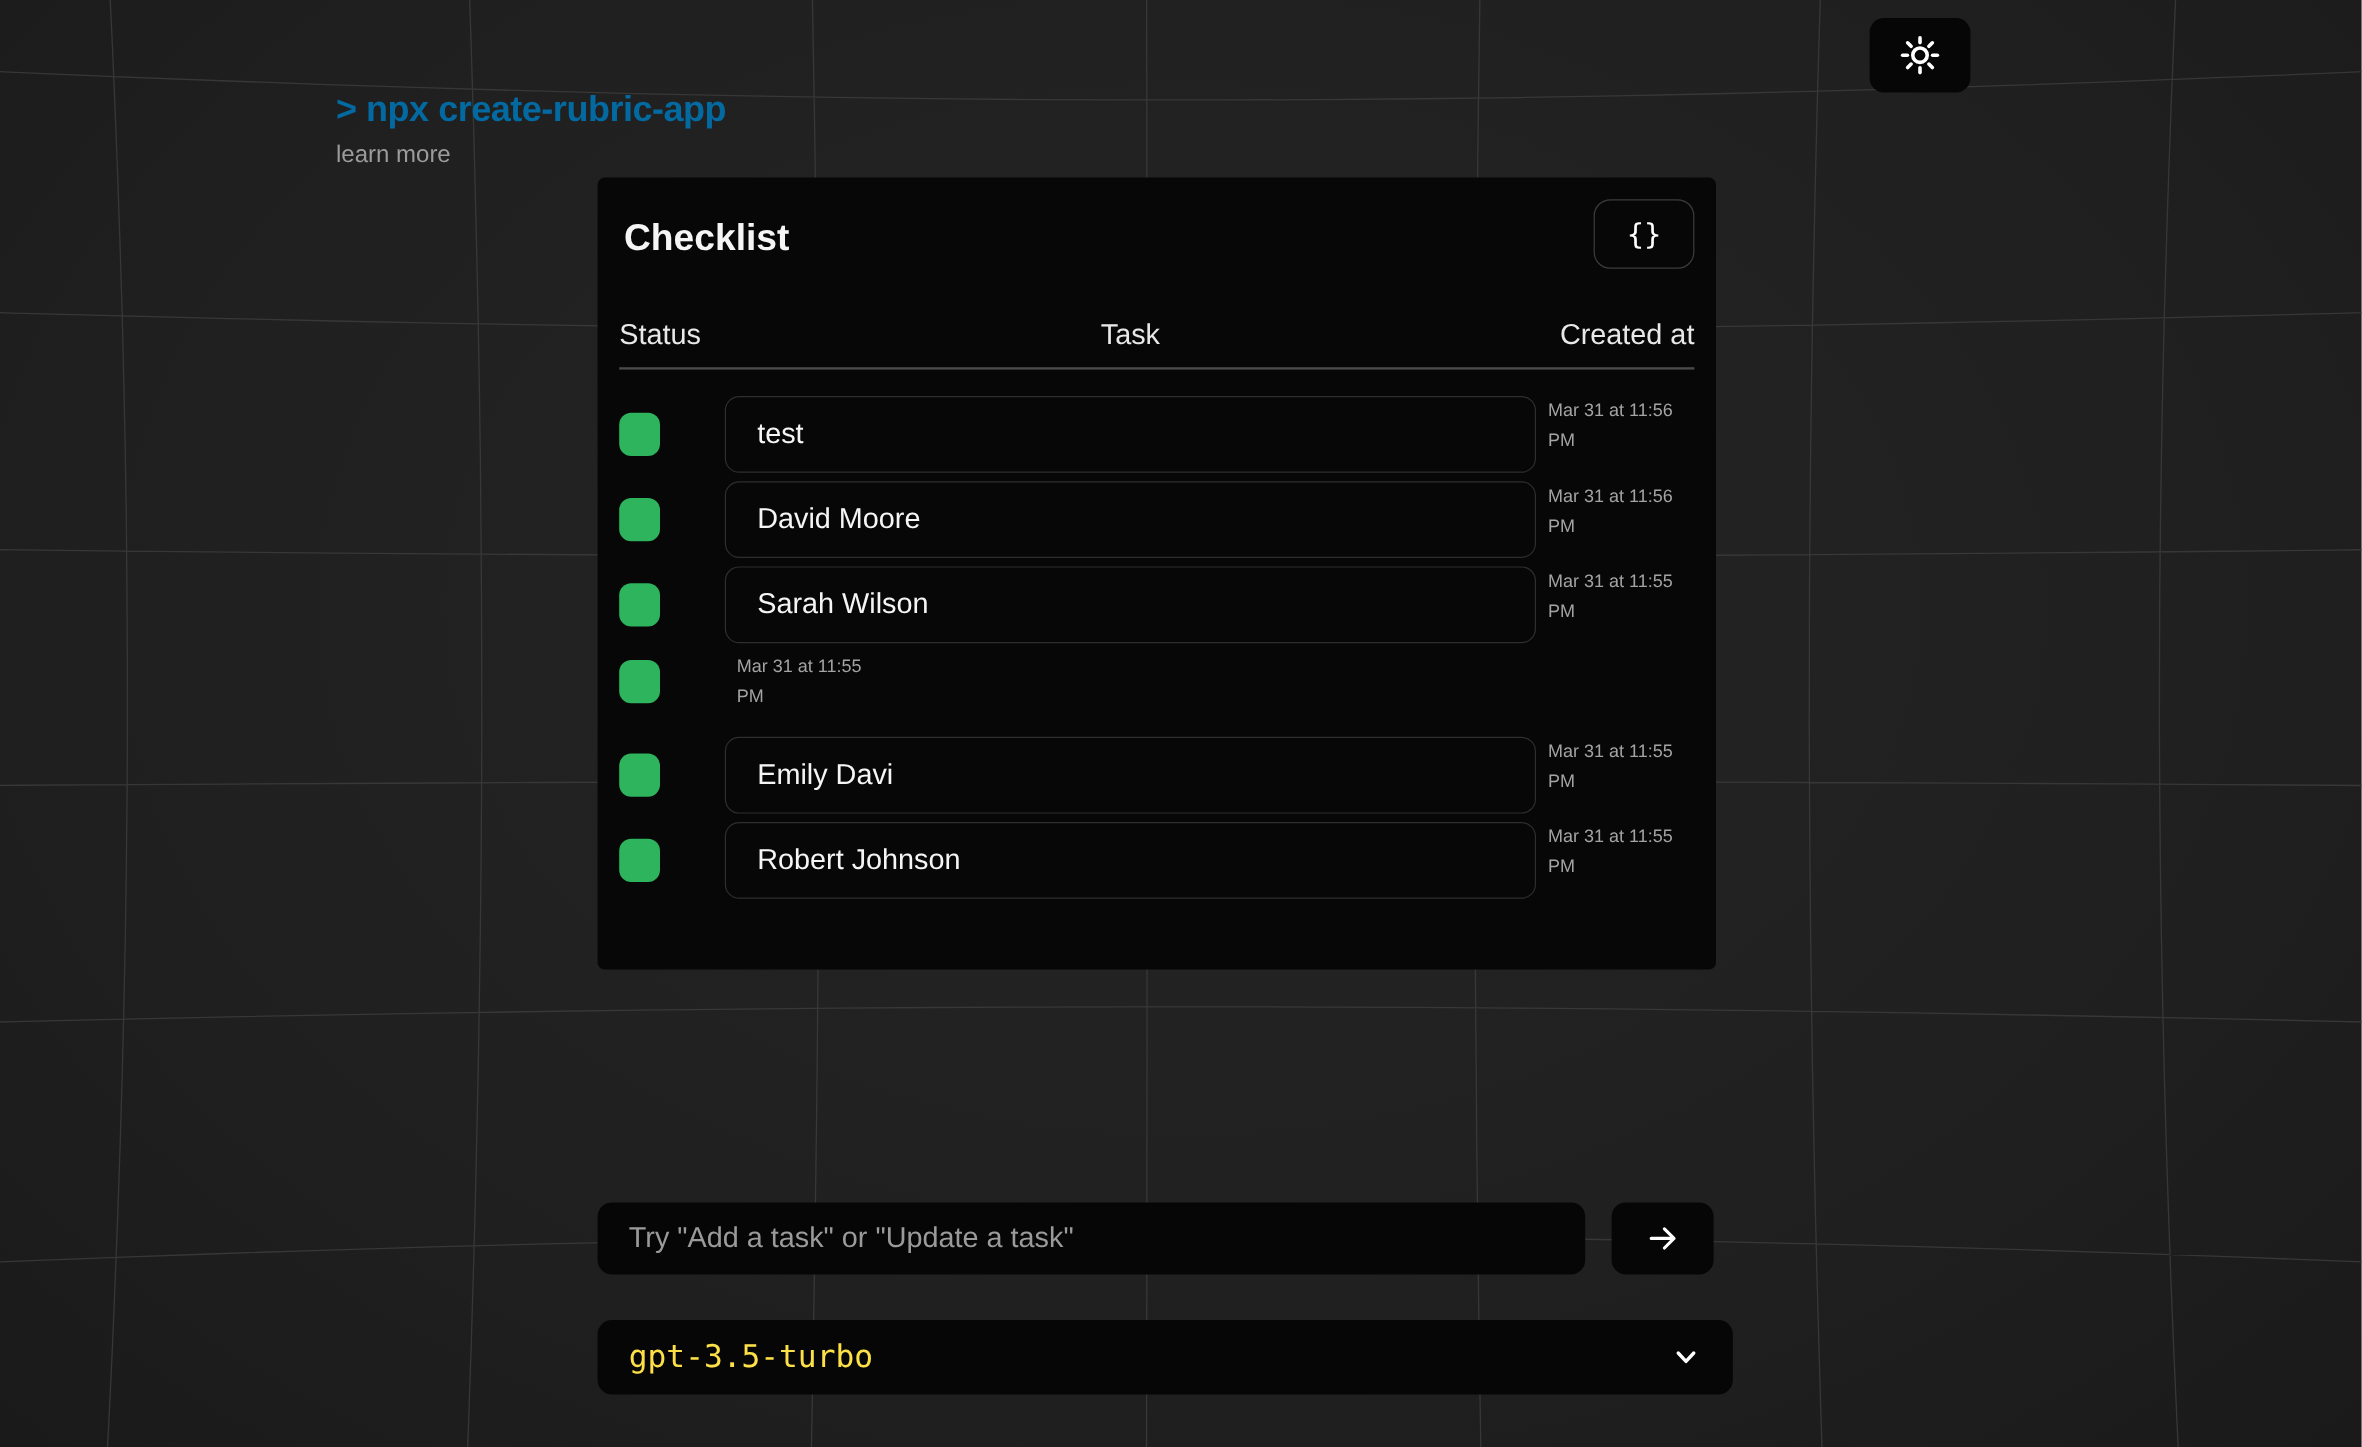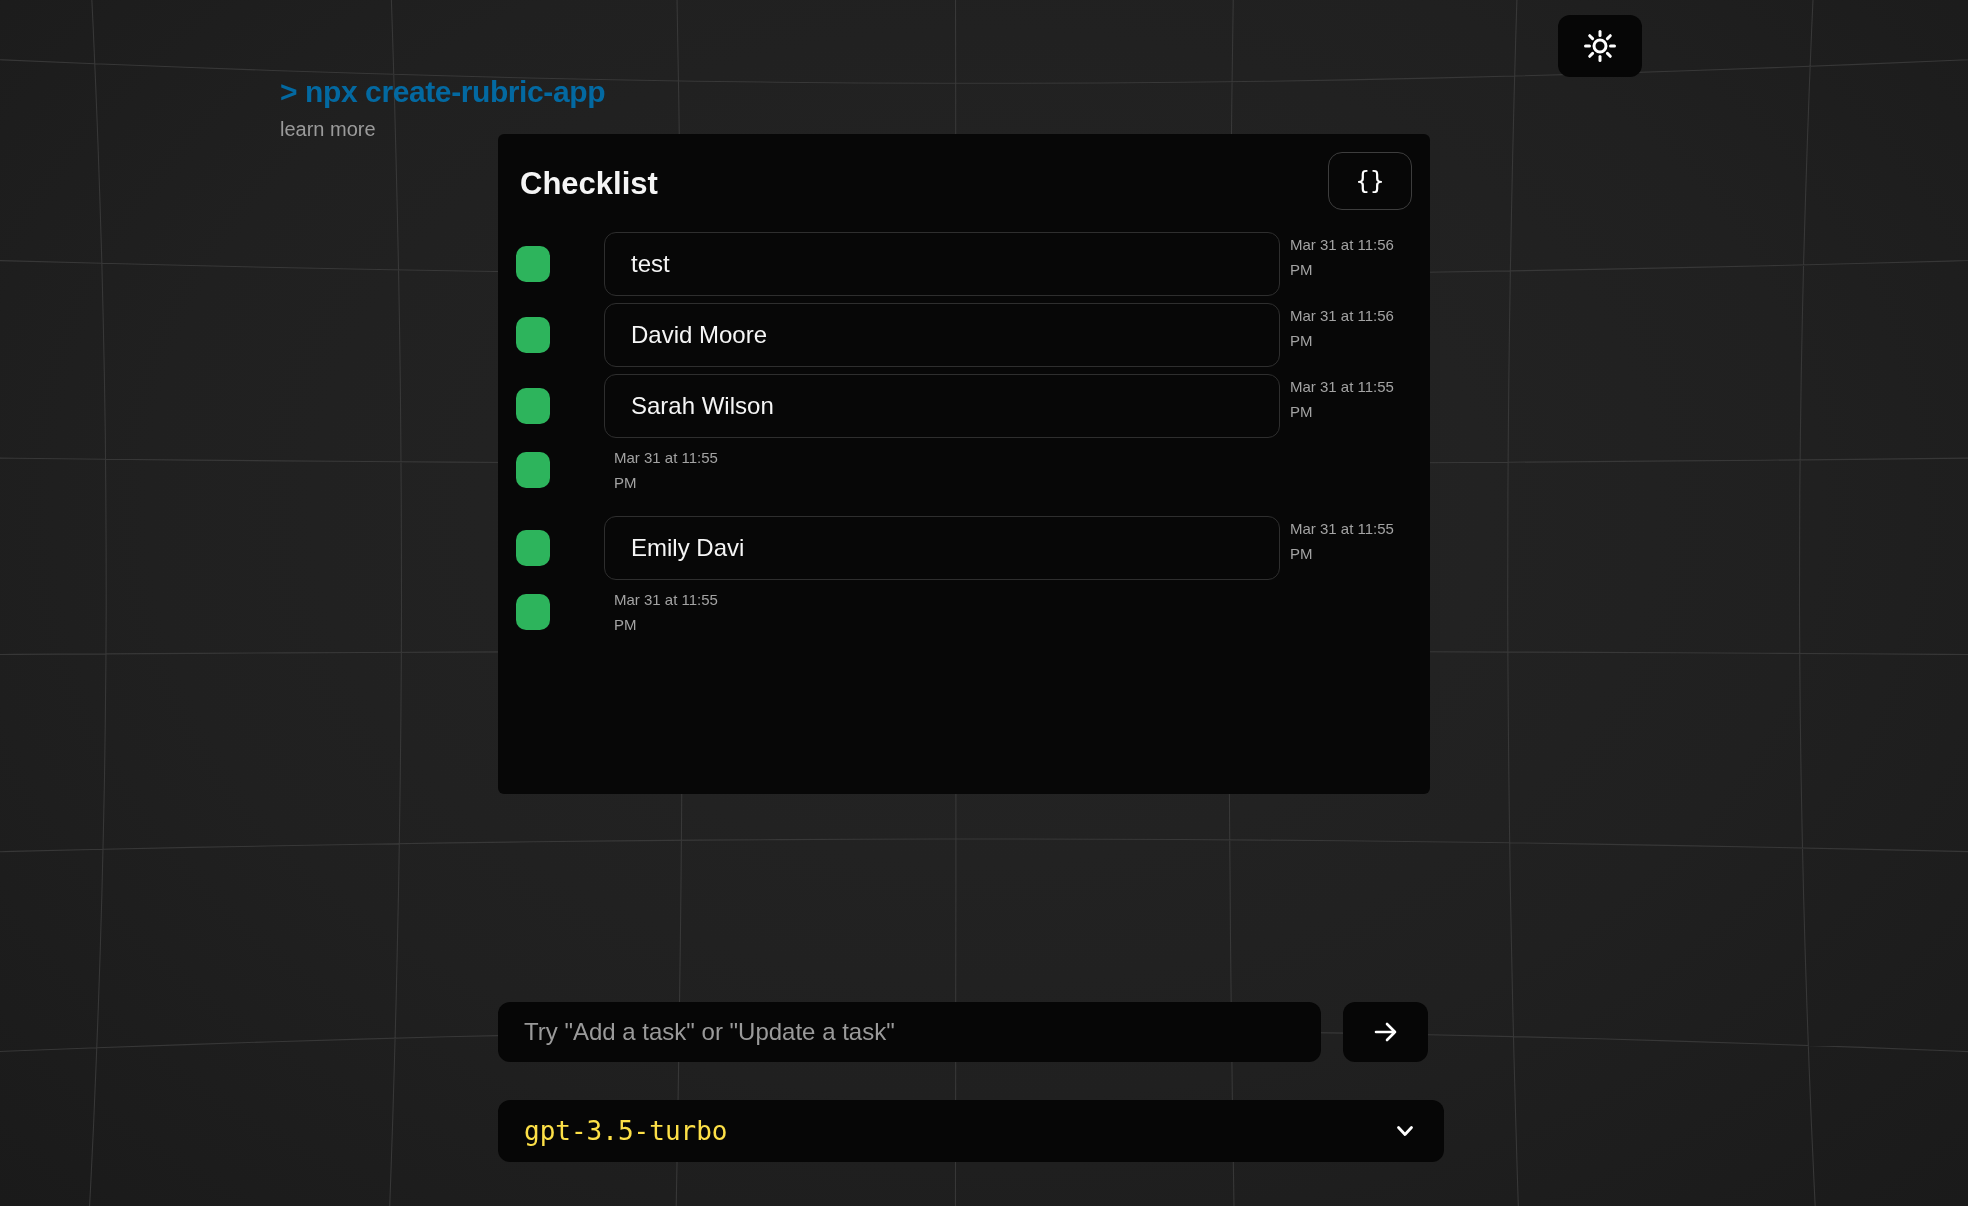--- a/index.html
+++ b/index.html
@@ -18,21 +18,21 @@
   .learn-more { display:inline-block; margin-top:8px; font-size:20px; color:#9b9b9b; text-decoration:none; cursor:pointer; }
 
   .theme-btn {
     position:absolute; left:1558px; top:15px; width:84px; height:62px;
     background:#060606; border:none; border-radius:12px; cursor:pointer;
     display:flex; align-items:center; justify-content:center;
   }
 
   
   .card {
-    position:absolute; left:498px; top:134px; width:932px; height:660px;
+    position:absolute; left:498px; top:148px; width:932px; height:660px;
     background:#070707; border-radius:6px; overflow:hidden;
     padding:0 18px;
   }
   .card-head { display:flex; justify-content:space-between; align-items:flex-start; padding-top:18px; }
   .card-title { margin:14px 0 0 4px; font-size:31px; font-weight:700; color:#f5f5f5; line-height:36px; }
   .json-btn {
     width:84px; height:58px; background:transparent; cursor:pointer;
     border:1.5px solid #3d3d3d; border-radius:14px;
     color:#ffffff; font-family:"DejaVu Sans Mono", monospace; font-size:24px;
     display:flex; align-items:center; justify-content:center;
@@ -112,20 +112,25 @@
 </button>
 
 <section class="card">
   <div class="card-head">
     <h2 class="card-title">Checklist</h2>
     <button class="json-btn">
       <span>{}</span>
     </button>
   </div>
 
+  <div class="thead">
+    <span class="col-status">Status</span>
+    <span class="col-task">Task</span>
+    <span class="col-created">Created at</span>
+  </div>
 
   <div class="rows">
     <div class="row">
       <button class="checkbox"></button>
       <input class="task-input" value="test" style="">
       <div class="created">Mar 31 at 11:56 PM</div>
     </div>
     <div class="row">
       <button class="checkbox"></button>
       <input class="task-input" value="David Moore" style="">
@@ -140,20 +145,21 @@
       <button class="checkbox"></button>
       <div class="created">Mar 31 at 11:55 PM</div>
     </div>
     <div class="row">
       <button class="checkbox"></button>
       <input class="task-input" value="Emily Davi" style="">
       <div class="created">Mar 31 at 11:55 PM</div>
     </div>
     <div class="row">
       <button class="checkbox"></button>
+      <input class="task-input" value="Robert Johnson" style="">
       <div class="created">Mar 31 at 11:55 PM</div>
     </div>
   </div>
 </section>
 
 <div class="composer">
   <input class="command-input" placeholder="Try &quot;Add a task&quot; or &quot;Update a task&quot;" style="">
   <button class="send-btn">
     <svg width="30" height="30" viewBox="0 0 30 30">
       <path d="M5 15h19M16 7l8 8-8 8" fill="none" stroke="#ffffff" stroke-width="2.6" stroke-linecap="round" stroke-linejoin="round"></path>

